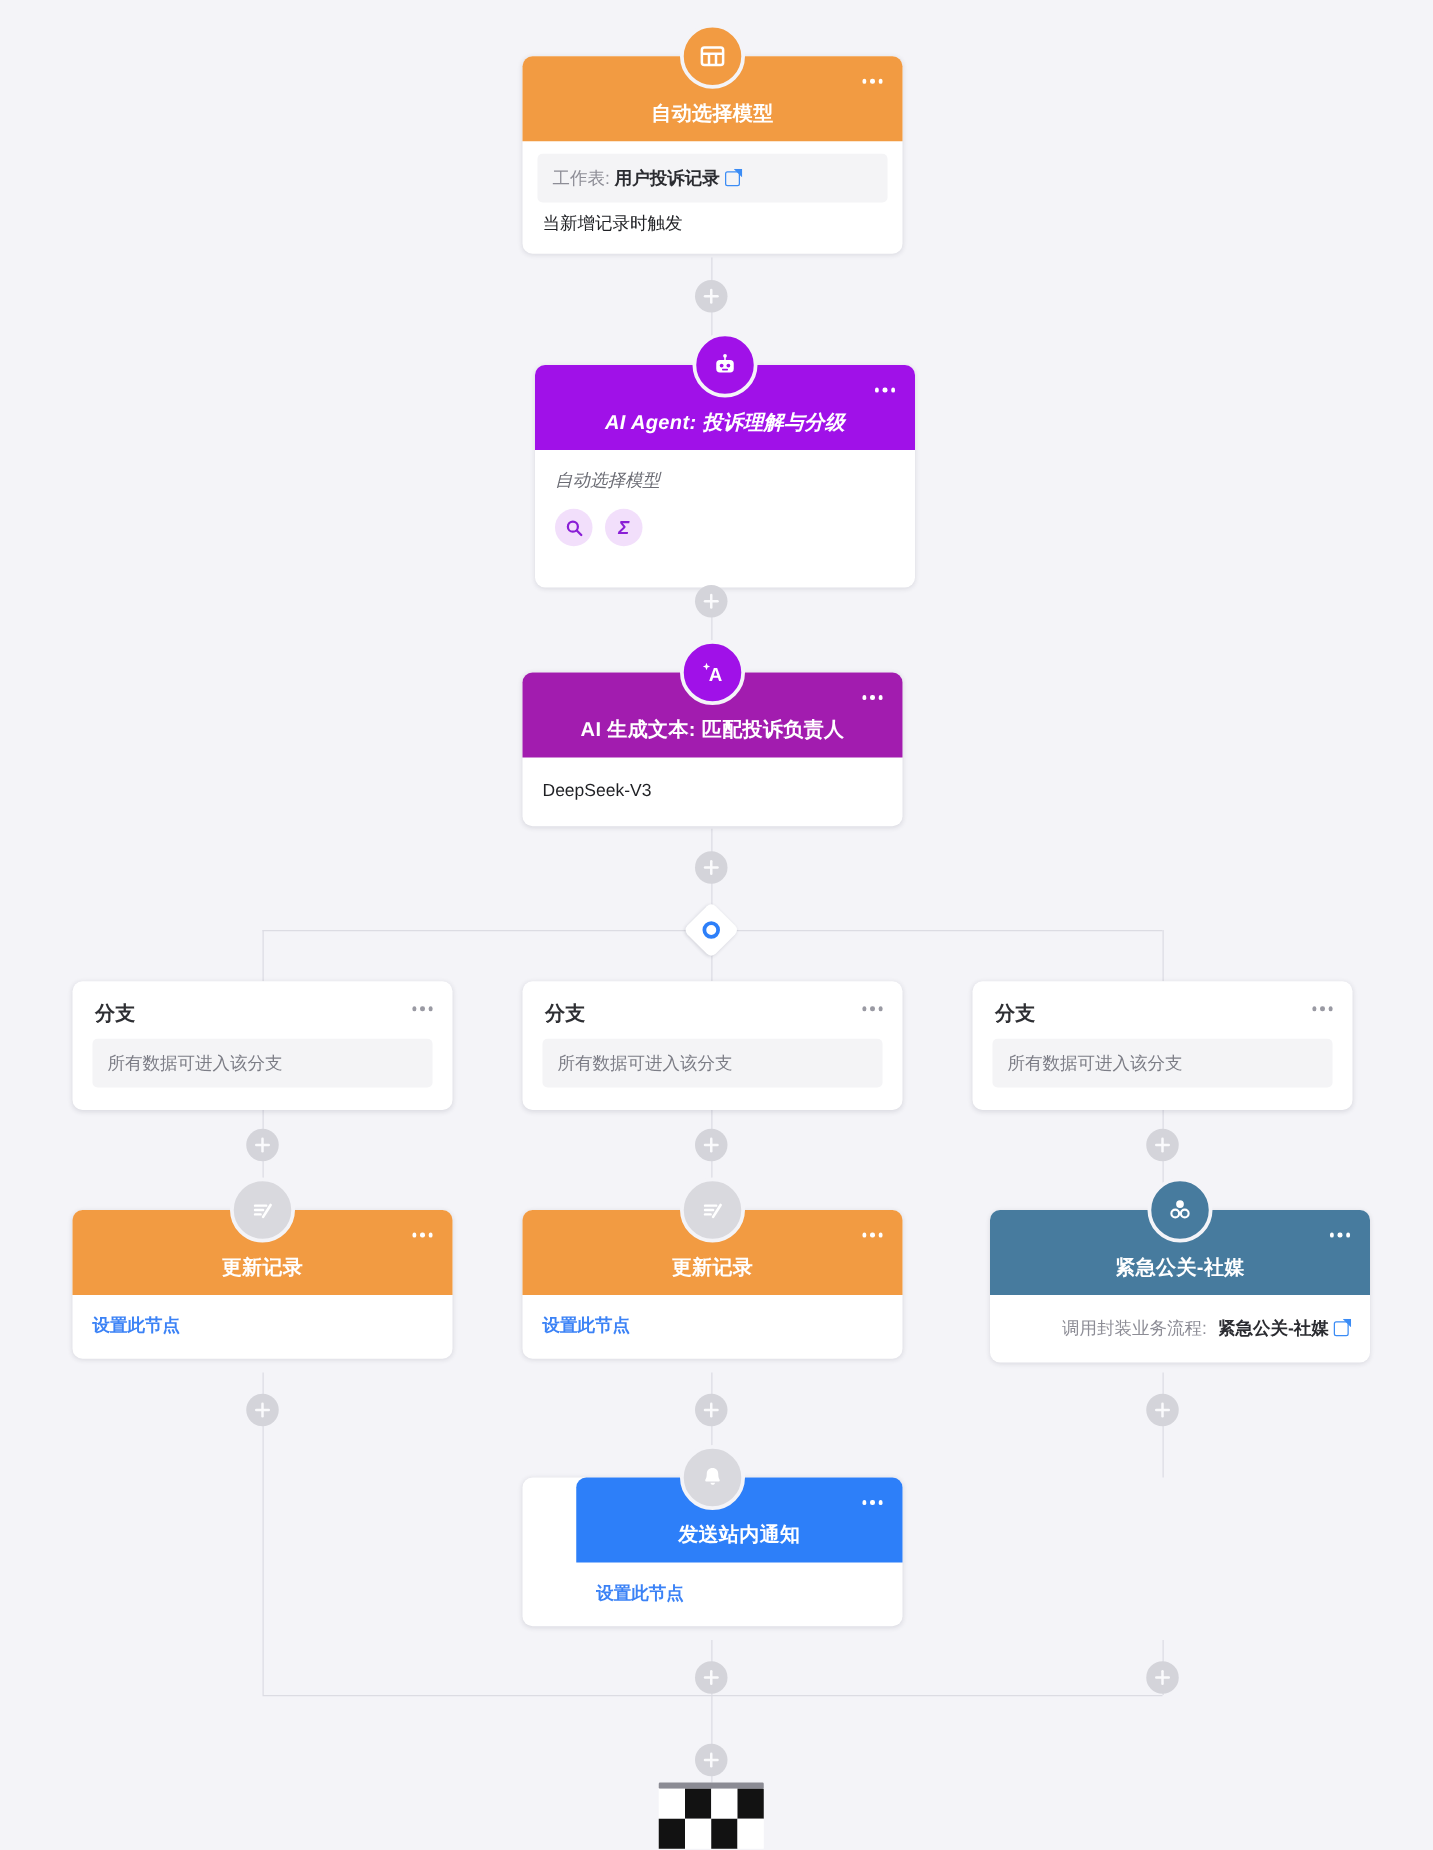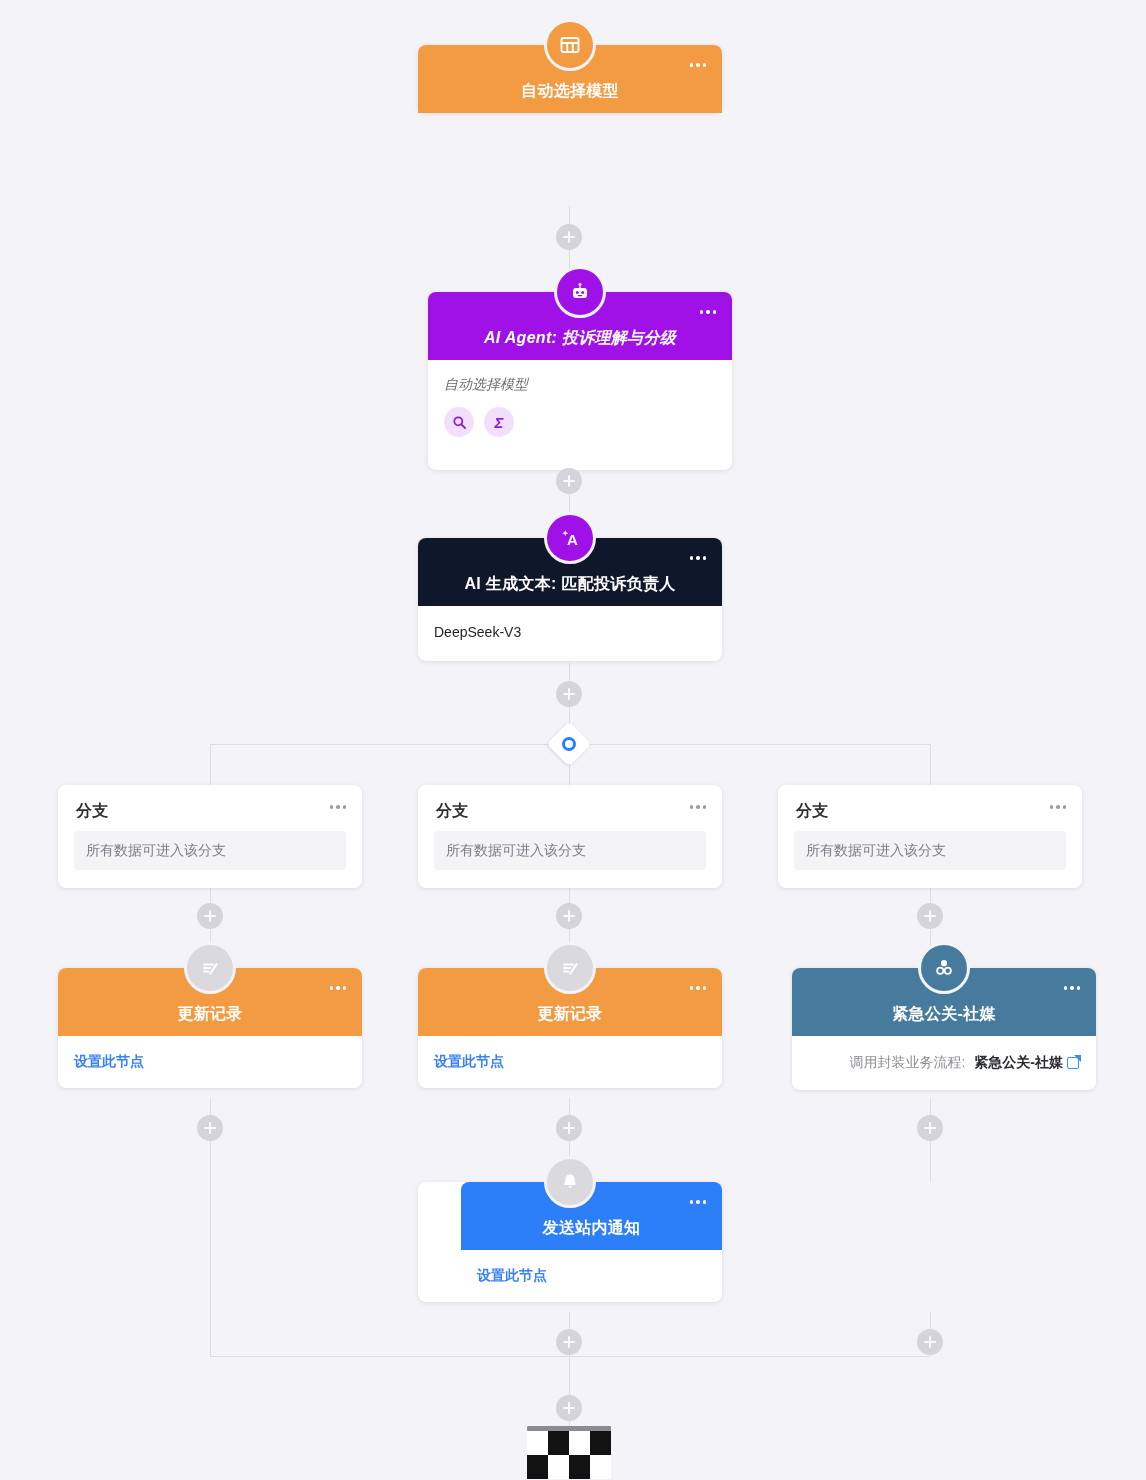--- a/index.html
+++ b/index.html
@@ -169,20 +169,27 @@
       </svg>
     </div>
     <div class="card-head" style="background:#f29b42;">
       <div class="dots">
           <i></i>
           <i></i>
           <i></i>
         </div>
       <span class="title">自动选择模型</span>
     </div>
+    <div class="card-body">
+      <div class="body-row shaded">
+        <span class="lbl-muted">工作表:</span>
+        <span class="lbl-strong">用户投诉记录</span><span class="extlink"></span>
+      </div>
+      <div class="body-row">当新增记录时触发</div>
+    </div>
   </div>
 
   <div class="card" style="left:428px; top:292px;font-style:italic;">
     <div class="badge" style="background:#a011e8;">
       <svg width="22" height="22" viewBox="0 0 22 22">
         <rect x="4" y="7" width="14" height="10" rx="3" fill="#fff"></rect>
         <circle cx="11" cy="3.6" r="1.5" fill="#fff"></circle>
         <rect x="10.4" y="4.4" width="1.2" height="2.8" fill="#fff"></rect>
         <circle cx="8.3" cy="11.4" r="1.5" fill="#a011e8"></circle>
         <circle cx="13.7" cy="11.4" r="1.5" fill="#a011e8"></circle>
@@ -211,21 +218,21 @@
     </div>
   </div>
 
   <div class="card" style="left:418px; top:538px;">
     <div class="badge" style="background:#a011e8;">
       <svg width="24" height="24" viewBox="0 0 24 24">
         <text x="9" y="19" font-family="Liberation Sans, sans-serif" font-size="15" font-weight="bold" fill="#fff">A</text>
         <path d="M7.2 4.2 l.85 2.1 2.1.85 -2.1.85 -.85 2.1 -.85-2.1 -2.1-.85 2.1-.85 z" fill="#fff"></path>
       </svg>
     </div>
-    <div class="card-head" style="background:#0f172a;">
+    <div class="card-head" style="background:#a21caf;">
       <div class="dots">
           <i></i>
           <i></i>
           <i></i>
         </div>
       <span class="title">AI 生成文本: 匹配投诉负责人</span>
     </div>
     <div class="card-body" style="padding:16px 16px 18px;">
       <div class="body-row">DeepSeek-V3</div>
     </div>

